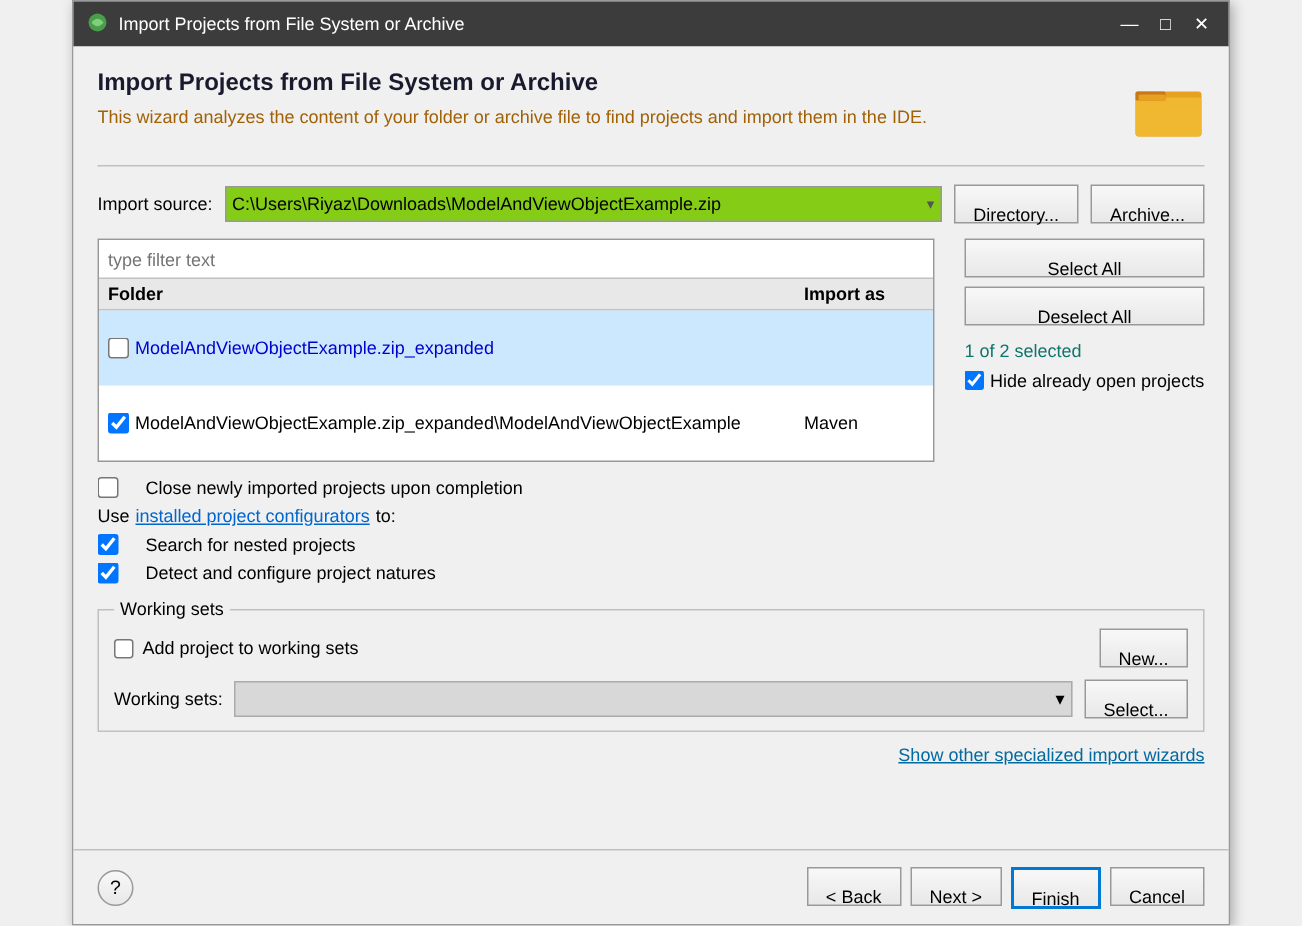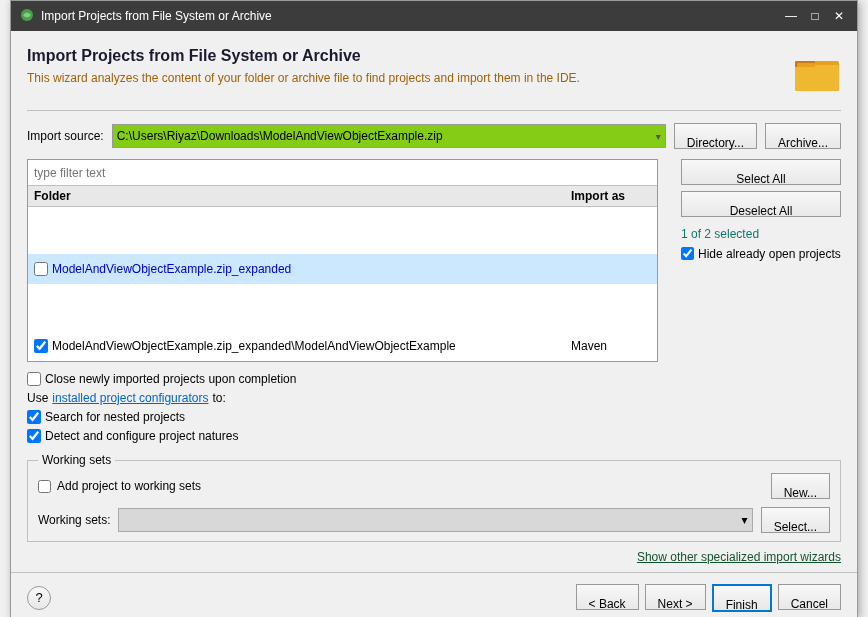--- a/index.html
+++ b/index.html
@@ -8,21 +8,21 @@
       font-size: 12px;
       background: #f0f0f0;
       display: flex;
       justify-content: center;
       align-items: center;
       width: 868px;
       height: 617px;
       overflow: hidden;
     }
     .window {
-      width: 848px;
+      width: 772px;
       height: 617px;
       background: #f0f0f0;
       border: 1px solid #999;
       display: flex;
       flex-direction: column;
       box-shadow: 2px 2px 8px rgba(0,0,0,0.3);
     }
     .title-bar {
       background: #3c3c3c;
       color: #fff;
@@ -123,21 +123,21 @@
       cursor: pointer;
       white-space: nowrap;
     }
     .btn-primary {
       border: 2px solid #0078d4;
       background: linear-gradient(to bottom, #f8f8f8, #e8e8e8);
     }
 
     .main-panel {
       display: flex;
-      gap: 23px;
+      gap: 8px;
       margin-bottom: 10px;
     }
     .left-panel {
       flex: 1;
       display: flex;
       flex-direction: column;
       border: 1px solid #999;
       background: #fff;
     }
     .filter-input {
@@ -155,40 +155,40 @@
       background: #e8e8e8;
       border-bottom: 1px solid #c0c0c0;
       padding: 3px 6px;
     }
     .th-folder { flex: 1; font-size: 12px; font-weight: bold; }
     .th-import { width: 80px; font-size: 12px; font-weight: bold; }
     .table-body { flex: 1; }
     .table-row {
       display: flex;
       align-items: center;
-      padding: 8px 6px;
+      padding: 18px 6px;
       min-height: 22px;
-      margin-top: 47px;
     }
     .table-row.highlighted { background: #cce8ff; }
     .row-checkbox {
       width: 14px;
       height: 14px;
       margin-right: 4px;
       flex-shrink: 0;
     }
     .row-label { flex: 1; font-size: 12px; }
     .row-label.blue { color: #0000cc; }
     .row-import { width: 80px; font-size: 12px; }
 
     .right-panel {
       display: flex;
       flex-direction: column;
       gap: 6px;
       width: 160px;
+      margin-left: 12px;
     }
     .right-panel .btn { width: 100%; }
     .selection-info {
       font-size: 12px;
       color: #0f766e;
       margin-top: 4px;
     }
     .hide-open-row {
       display: flex;
       align-items: flex-start;
@@ -198,21 +198,21 @@
 
     .options-section {
       display: flex;
       flex-direction: column;
       gap: 5px;
       margin-bottom: 10px;
     }
     .checkbox-row {
       display: flex;
       align-items: flex-start;
-      gap: 4px;
+      gap: 18px;
     }
     .checkbox-row input[type=checkbox] {
       width: 14px;
       height: 14px;
     }
     .checkbox-label { font-size: 12px; }
     .link-text {
       color: #0066cc;
       text-decoration: underline;
       cursor: pointer;
@@ -244,21 +244,21 @@
       padding: 0 4px;
       font-size: 12px;
       display: flex;
       align-items: center;
       justify-content: space-between;
     }
 
     .show-wizards-link {
       text-align: right;
       font-size: 12px;
-      color: #14532d;
+      color: #0369a1;
       text-decoration: underline;
       cursor: pointer;
       margin-bottom: 8px;
     }
 
     .footer {
       height: 50px;
       background: #f0f0f0;
       border-top: 1px solid #c0c0c0;
       display: flex;

